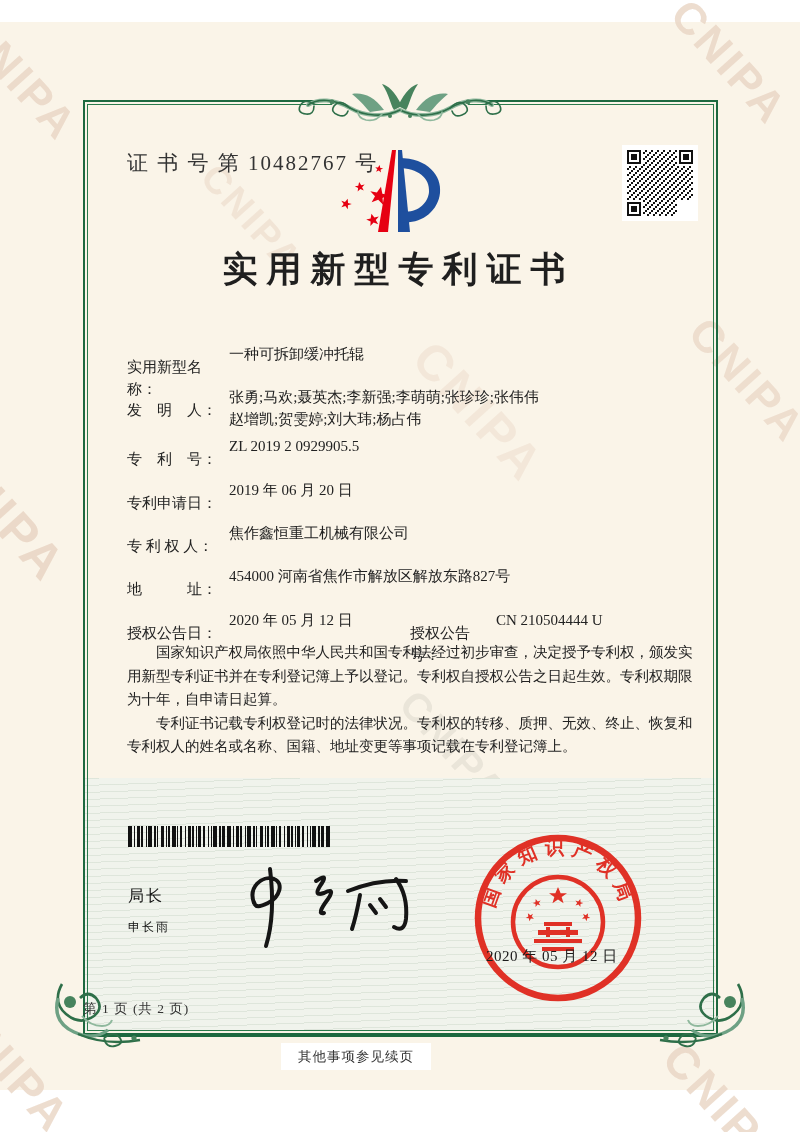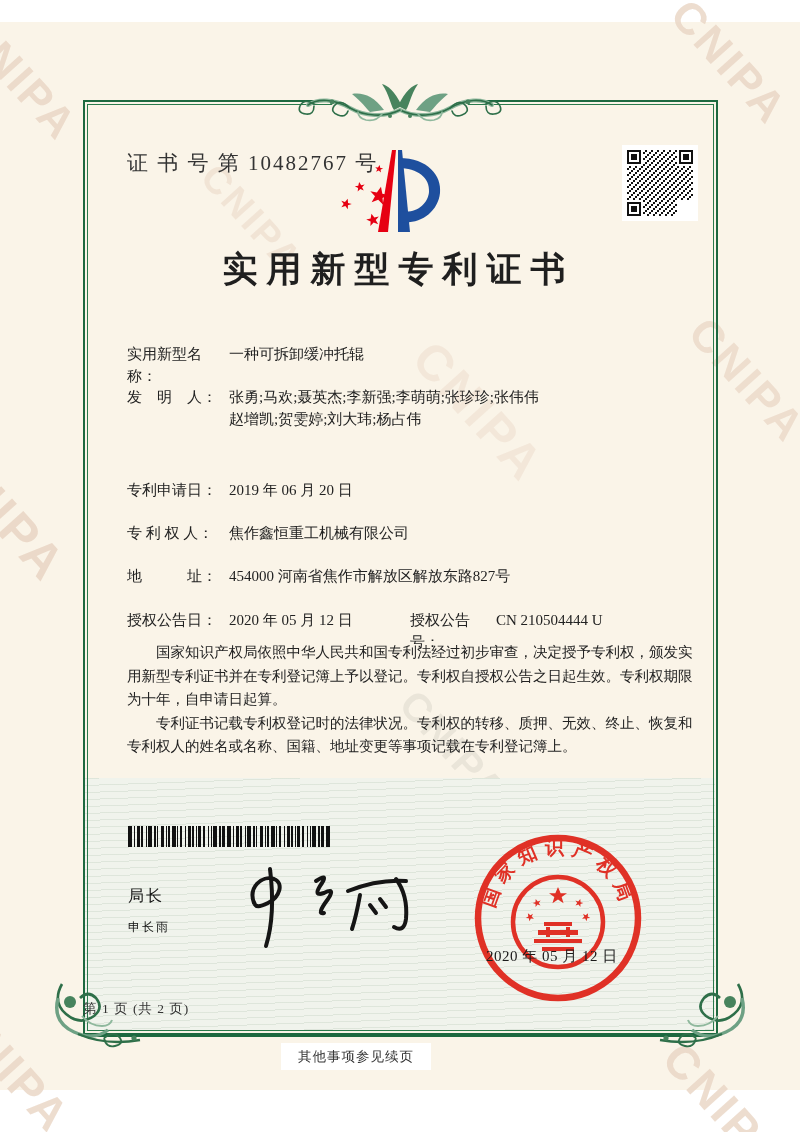--- a/index.html
+++ b/index.html
@@ -14,21 +14,21 @@
   .frame{position:absolute;left:83px;top:100px;width:631px;height:931px;z-index:2;
       border:2px solid #1d6940;border-bottom-width:4px;pointer-events:none;}
   .frame::before{content:"";position:absolute;inset:2px;border:1px solid #2a7a4c;}
   .cert-no{position:absolute;left:127px;top:149px;z-index:3;font-size:21px;letter-spacing:2px;color:#333;}
   .logo{position:absolute;left:336px;top:146px;z-index:3;}
   .qr-wrap{position:absolute;left:622px;top:145px;width:76px;height:76px;background:#ffffff;z-index:3;}
   .qr-wrap svg{position:absolute;left:5px;top:5px;}
   .title{position:absolute;left:83px;top:246px;width:631px;z-index:3;text-align:center;
       font-size:35px;font-weight:bold;letter-spacing:9px;color:#1f1f1f;}
   .row{position:absolute;left:127px;width:568px;z-index:3;font-size:15px;line-height:22px;color:#222;}
-  .lbl{display:inline-block;width:102px;vertical-align:top;}
+  .lbl{display:inline-block;width:102px;vertical-align:top;margin-top:13px;}
   .val{display:inline-block;vertical-align:top;white-space:pre-line;max-width:460px;}
   .pair2{position:absolute;left:283px;top:0;}
   .pair2 .lbl{width:86px;}
   .paras{position:absolute;left:127px;top:641px;width:566px;z-index:3;font-size:14.5px;
       line-height:23.5px;color:#222;}
   .paras p{margin:0;text-indent:2em;}
   .barcode{position:absolute;left:128px;top:826px;z-index:3;}
   .issuer-title{position:absolute;left:128px;top:886px;z-index:3;font-size:16px;letter-spacing:2px;color:#111;text-align:center;}
   .issuer-name{position:absolute;left:128px;top:919px;z-index:3;font-size:12px;letter-spacing:2px;color:#111;}
   .signature{position:absolute;left:210px;top:853px;z-index:3;}
@@ -147,20 +147,23 @@
 
   <div class="title">实用新型专利证书</div>
 
   <div class="row" style="top:343px">
     <span class="lbl">实用新型名称：</span><span class="val">一种可拆卸缓冲托辊</span>
   </div>
   <div class="row" style="top:386px">
     <span class="lbl">发　明　人：</span><span class="val">张勇;马欢;聂英杰;李新强;李萌萌;张珍珍;张伟伟
 赵增凯;贺雯婷;刘大玮;杨占伟</span>
   </div>
+  <div class="row" style="top:435px">
+    <span class="lbl">专　利　号：</span><span class="val">ZL 2019 2 0929905.5</span>
+  </div>
   <div class="row" style="top:479px">
     <span class="lbl">专利申请日：</span><span class="val">2019 年 06 月 20 日</span>
   </div>
   <div class="row" style="top:522px">
     <span class="lbl">专 利 权 人：</span><span class="val">焦作鑫恒重工机械有限公司</span>
   </div>
   <div class="row" style="top:565px">
     <span class="lbl">地　　　址：</span><span class="val">454000 河南省焦作市解放区解放东路827号</span>
   </div>
   <div class="row" style="top:609px">

